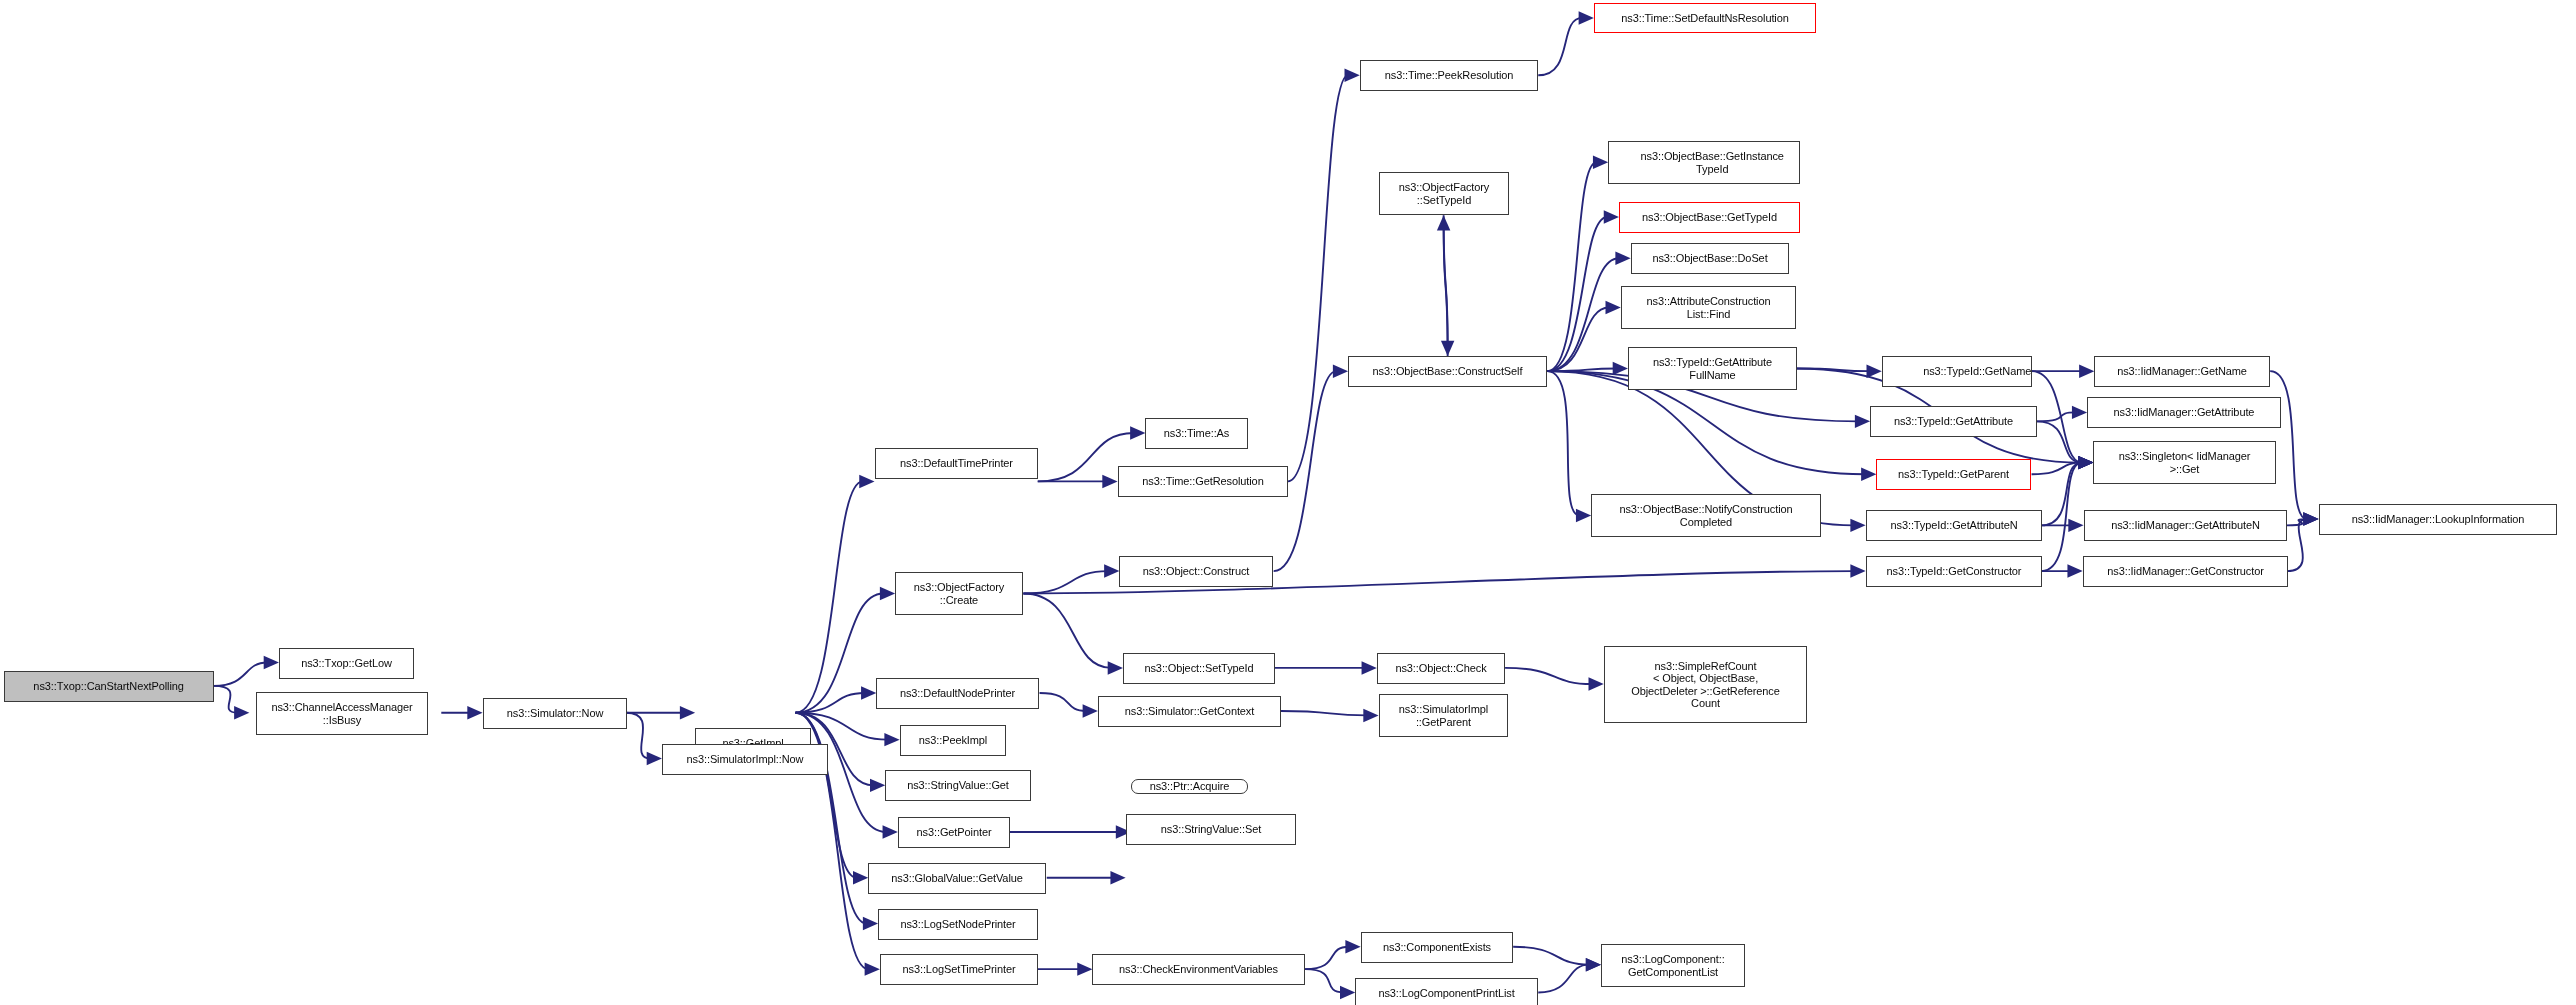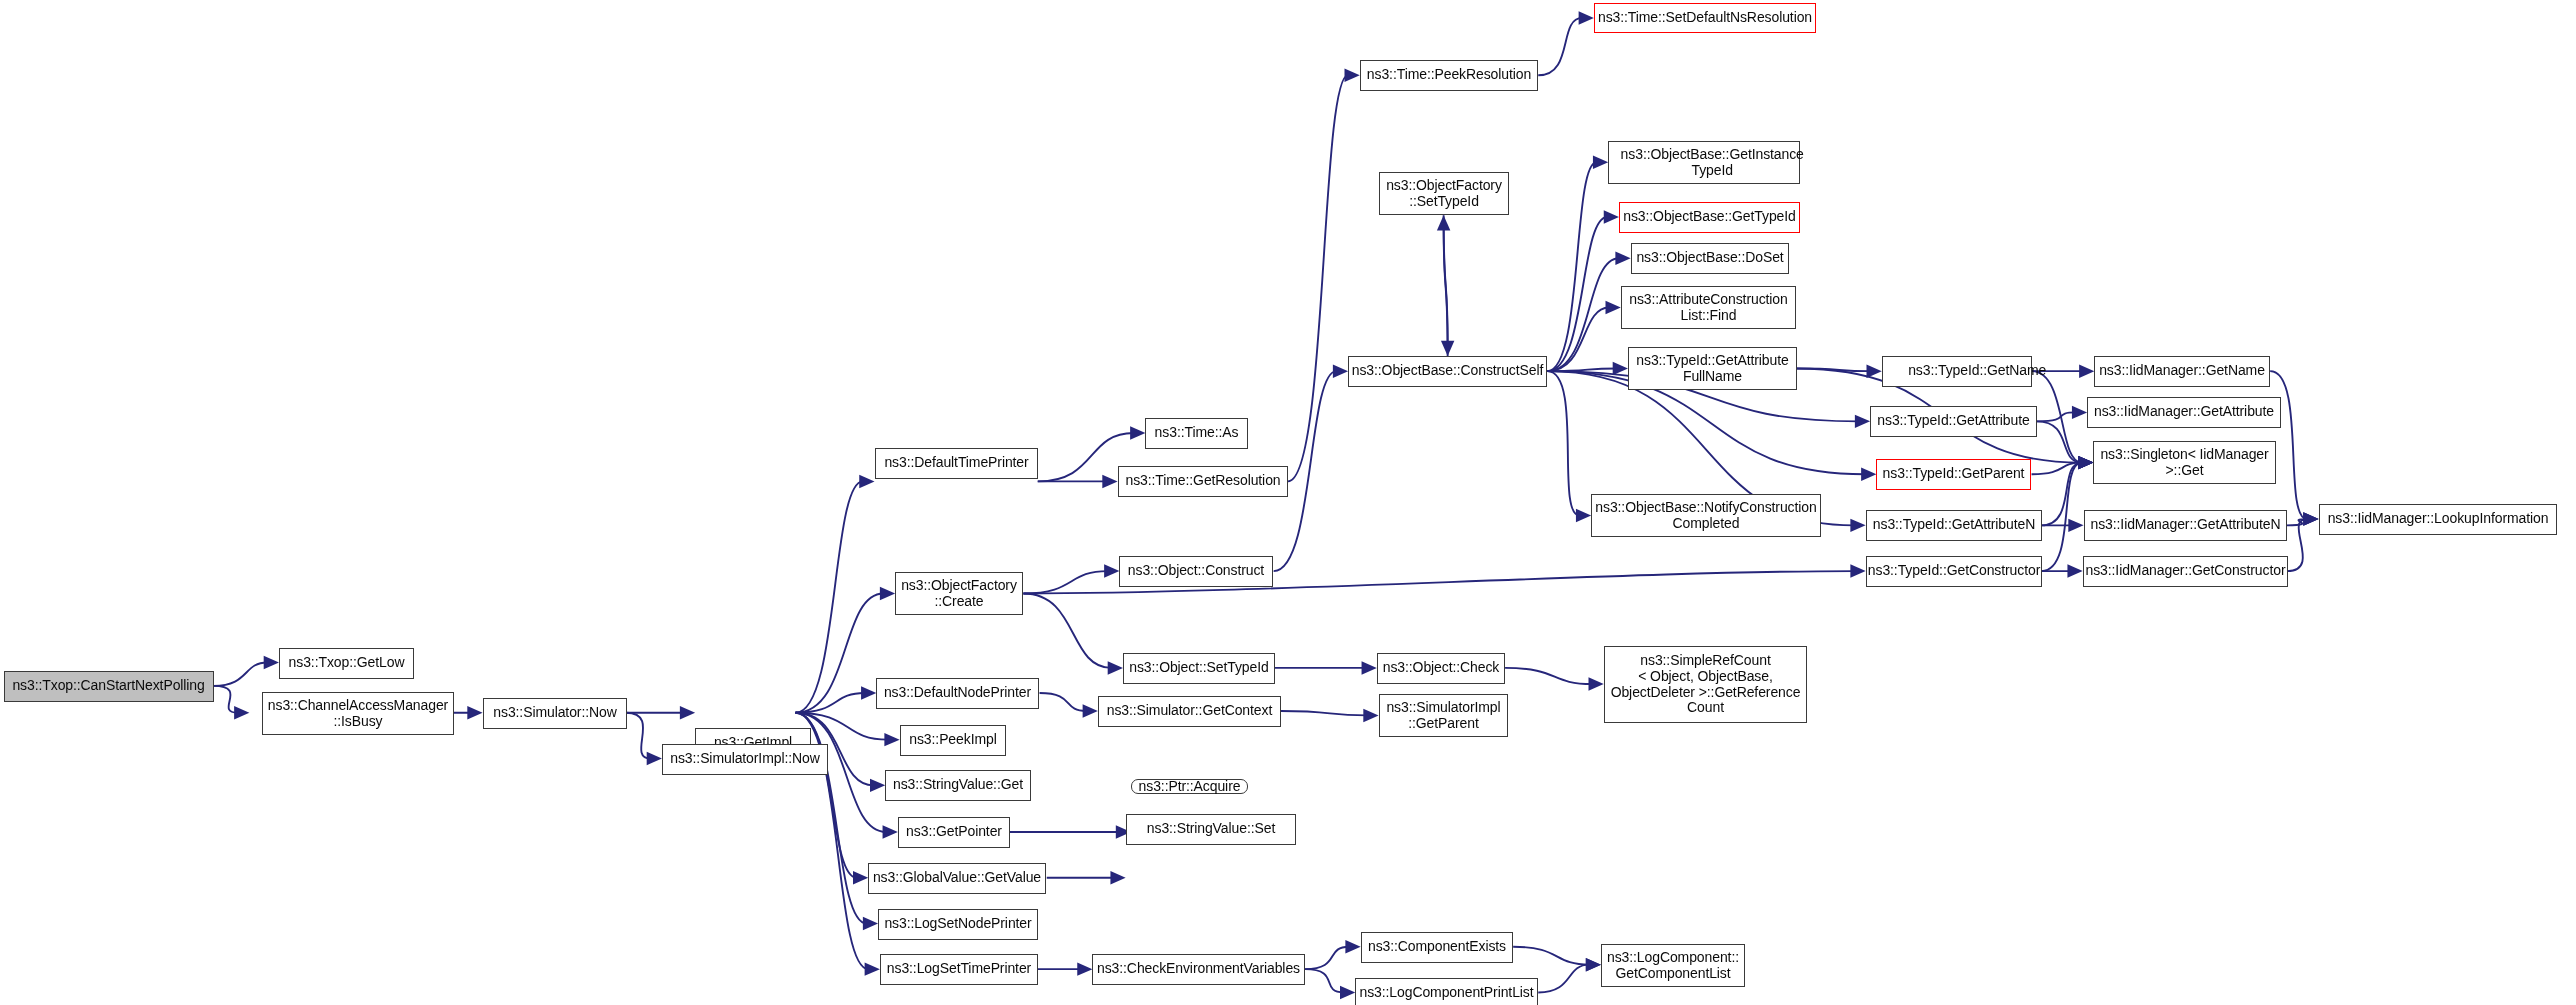--- a/index.html
+++ b/index.html
@@ -28,21 +28,21 @@
   .node-box {
     position: absolute;
     box-sizing: border-box;
     border: 1.8px solid #3a3a3a;
     background: #ffffff;
     display: flex;
     align-items: center;
     justify-content: center;
     text-align: center;
     font-family: "Liberation Sans", sans-serif;
-    font-size: 14px;
+    font-size: 11px;
     line-height: 1.12;
     color: #0b0b0b;
     letter-spacing: -0.1px;
     white-space: pre-line;
     padding: 0 3.6px;
     cursor: pointer;
   }
   .node-box.root {
     background: #bfbfbf;
     border-color: #3a3a3a;
@@ -179,21 +179,21 @@
       <path class="edge" d="M 2531,414 C 2571,414 2545,579 2572,579"></path>
       <path class="arrowhead" d="M 2585,579 L 2568,586.5 L 2568,571.5 Z"></path>
       <path class="edge" d="M 2549,586 C 2589,586 2545,579 2572,579"></path>
       <path class="arrowhead" d="M 2585,579 L 2568,586.5 L 2568,571.5 Z"></path>
       <path class="edge" d="M 2550,637 C 2590,637 2545,579 2572,579"></path>
       <path class="arrowhead" d="M 2585,579 L 2568,586.5 L 2568,571.5 Z"></path>
     </svg>
   <div id="node-layer">
       <div class="node-box root" style="left: 3.6px; top: 671px; width: 210px; height: 30.5px;">ns3::Txop::CanStartNextPolling</div>
       <div class="node-box" style="left: 279px; top: 648px; width: 135px; height: 30.5px;">ns3::Txop::GetLow</div>
-      <div class="node-box" style="left: 262px; top: 692px; width: 192px; height: 43px;">ns3::ChannelAccessManager
+      <div class="node-box" style="left: 256px; top: 692px; width: 172px; height: 43px;">ns3::ChannelAccessManager
 ::IsBusy</div>
       <div class="node-box" style="left: 483px; top: 698px; width: 144px; height: 30.5px;">ns3::Simulator::Now</div>
       <div class="node-box" style="left: 695px; top: 698px; width: 116px; height: 30.5px; margin-top: 30px;">ns3::GetImpl</div>
       <div class="node-box" style="left: 662px; top: 744px; width: 166px; height: 30.5px;">ns3::SimulatorImpl::Now</div>
       <div class="node-box" style="left: 875px; top: 448px; width: 163px; height: 30.5px;">ns3::DefaultTimePrinter</div>
       <div class="node-box" style="left: 1145px; top: 418px; width: 103px; height: 30.5px;">ns3::Time::As</div>
       <div class="node-box" style="left: 1118px; top: 466px; width: 170px; height: 30.5px;">ns3::Time::GetResolution</div>
       <div class="node-box" style="left: 1360px; top: 60px; width: 178px; height: 30.5px;">ns3::Time::PeekResolution</div>
       <div class="node-box warn" style="left: 1594px; top: 2.7px; width: 222px; height: 30.5px;">ns3::Time::SetDefaultNsResolution</div>
       <div class="node-box" style="left: 895px; top: 572px; width: 128px; height: 43px;">ns3::ObjectFactory

